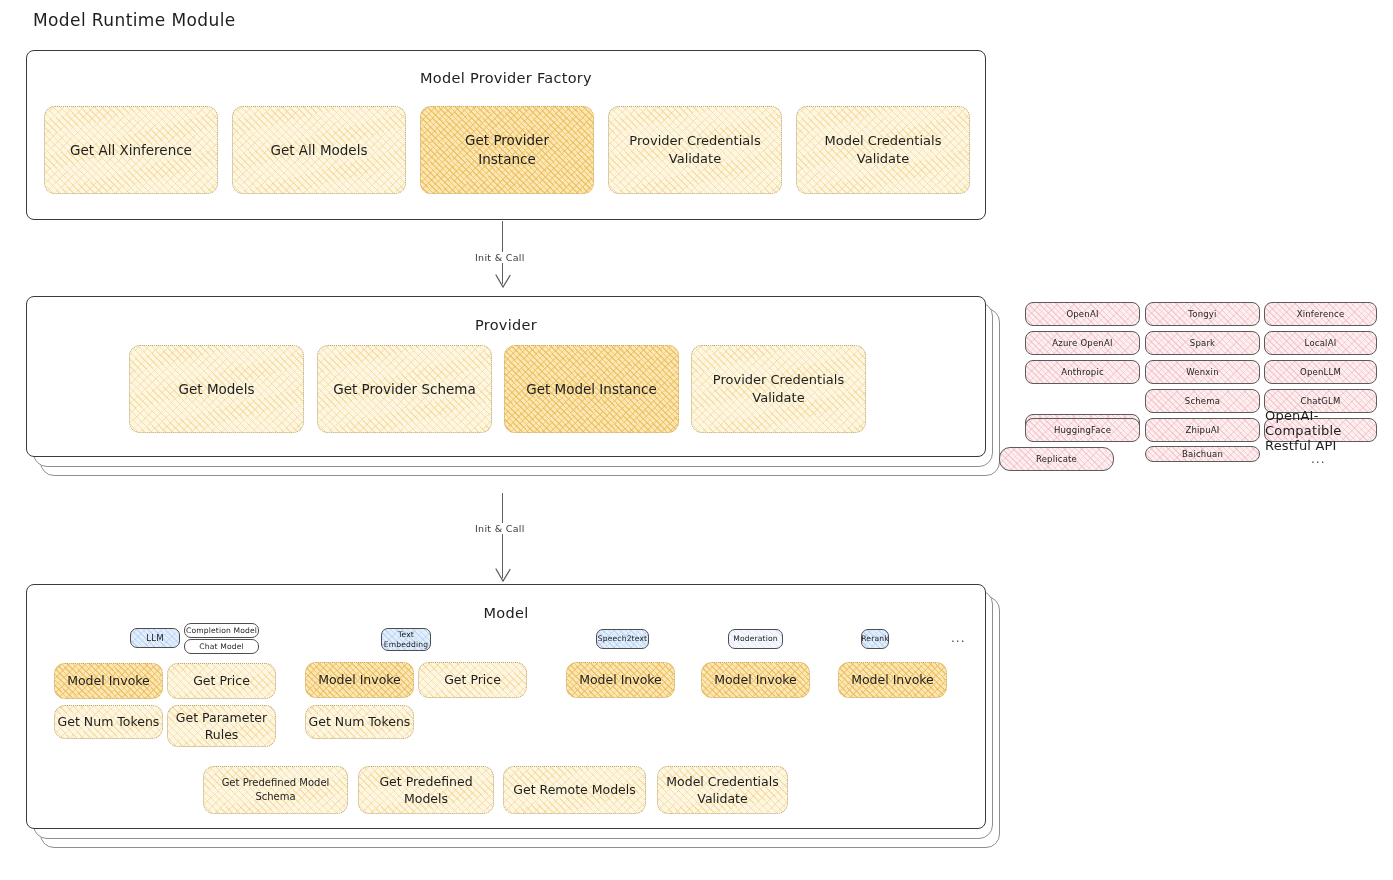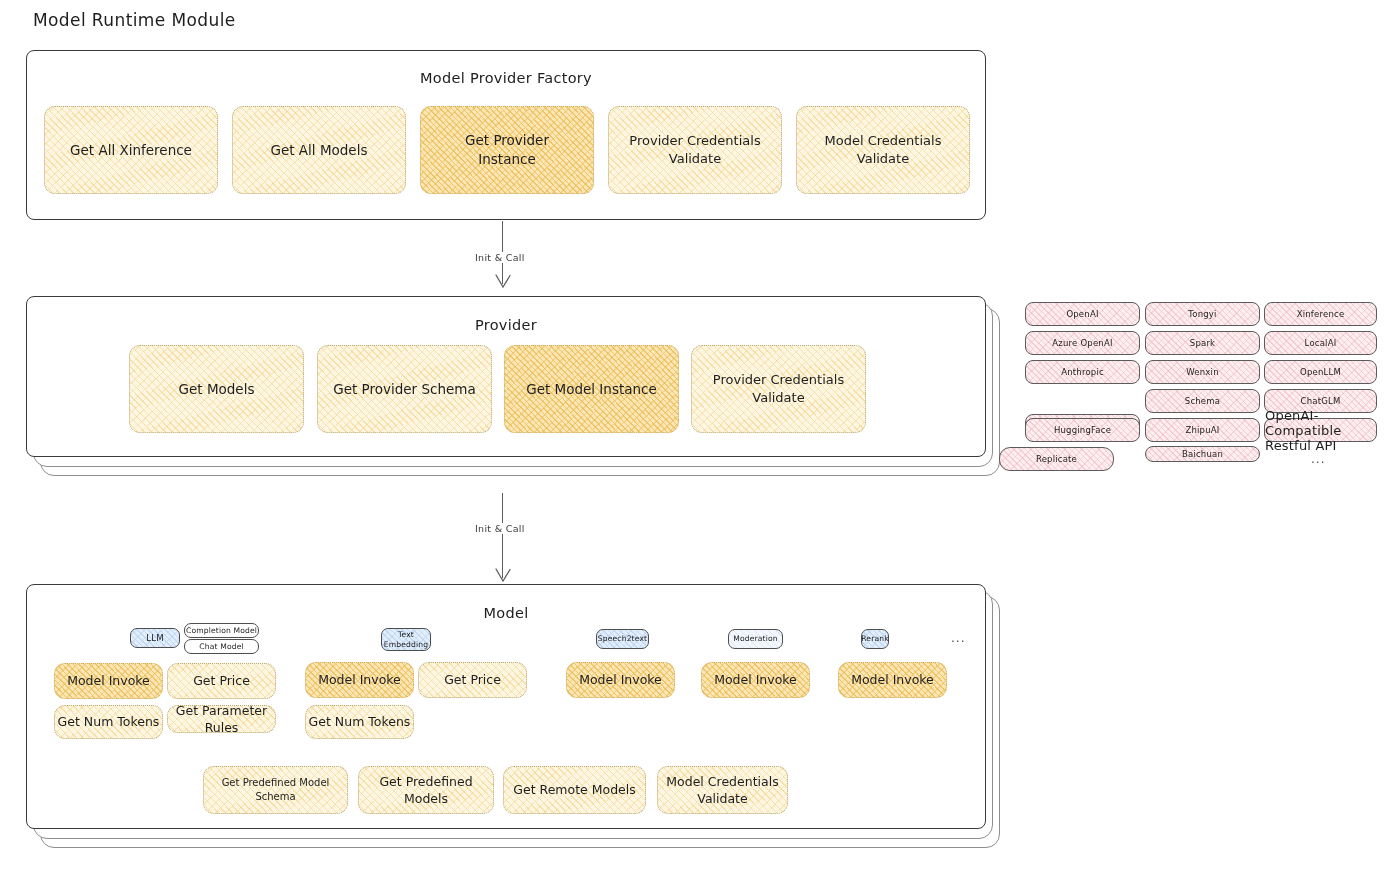--- a/index.html
+++ b/index.html
@@ -161,21 +161,21 @@
   <div class="panel-title" style="top:20px;">Model</div>
 </div>
 
 <div class="tag blue" style="left:130px;top:628px;width:50px;height:20px;font-size:8.6px;">LLM</div>
 <div class="tag" style="left:184px;top:623px;width:75px;height:15px;">Completion Model</div>
 <div class="tag" style="left:184px;top:639px;width:75px;height:15px;">Chat Model</div>
 
 <div class="card hl" style="left:54px;top:663px;width:109px;height:36px;font-size:12.5px;">Model Invoke</div>
 <div class="card" style="left:167px;top:663px;width:109px;height:36px;font-size:12.5px;">Get Price</div>
 <div class="card" style="left:54px;top:705px;width:109px;height:34px;font-size:12.5px;">Get Num Tokens</div>
-<div class="card" style="left:167px;top:705px;width:109px;height:28px;font-size:12.5px;padding:0 5px;">Get Parameter Rules</div>
+<div class="card" style="left:167px;top:705px;width:109px;height:42px;font-size:12.5px;padding:0 5px;">Get Parameter Rules</div>
 
 <div class="tag blue" style="left:381px;top:628px;width:50px;height:23px;">Text Embedding</div>
 
 <div class="card hl" style="left:305px;top:662px;width:109px;height:36px;font-size:12.5px;">Model Invoke</div>
 <div class="card" style="left:418px;top:662px;width:109px;height:36px;font-size:12.5px;">Get Price</div>
 <div class="card" style="left:305px;top:705px;width:109px;height:34px;font-size:12.5px;">Get Num Tokens</div>
 
 <div class="tag blue" style="left:596px;top:629px;width:53px;height:20px;">Speech2text</div>
 <div class="card hl" style="left:566px;top:662px;width:109px;height:36px;font-size:12.5px;">Model Invoke</div>
 

